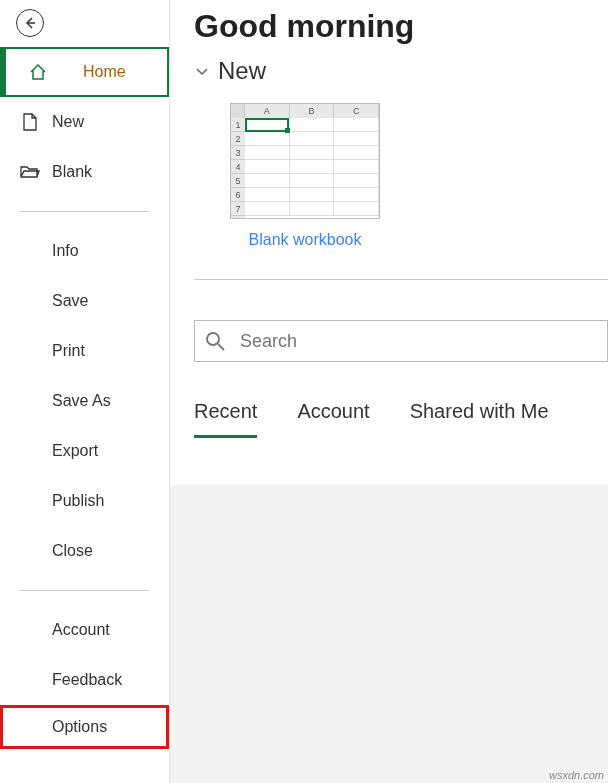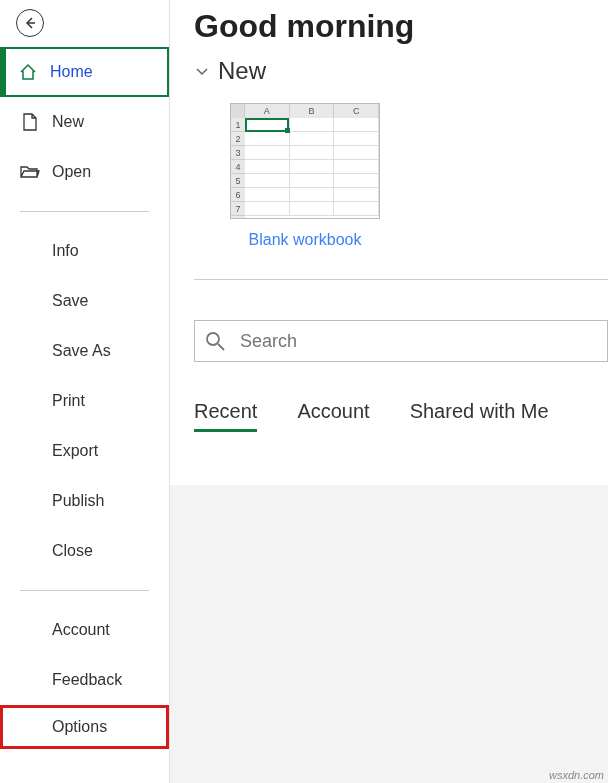--- a/index.html
+++ b/index.html
@@ -31,24 +31,25 @@
   .nav-item {
     display: flex;
     align-items: center;
     height: 50px;
     padding-left: 20px;
     font-size: 16px;
     color: #333;
     cursor: pointer;
   }
   .nav-item.selected {
-    color: #1d4ed8;
+    color: #a16207;
     border: 2px solid #0f7b3c;
     border-left-width: 6px;
-    padding-left: 12px;
+    padding-left: 22px;
+    gap: 23px;
   }
   .nav-icon {
     width: 20px; height: 20px;
     margin-right: 12px;
     display: flex; align-items: center; justify-content: center;
     flex-shrink: 0;
   }
   .nav-item.sub { padding-left: 52px; font-size: 16px; }
   .divider { border: none; border-top: 1px solid #ccc; margin: 14px 20px; }
   .highlight-red { border: 3px solid #d61a1a; padding-left: 49px !important; height: 44px; }
@@ -101,21 +102,21 @@
     height: 42px;
     padding: 0 9px;
   }
   .searchbox input {
     border: none; outline: none; flex: 1;
     font-size: 18px; color: #666;
     background: transparent;
     margin-left: 14px;
   }
   .tabs { display: flex; gap: 40px; margin-top: 38px; font-size: 20px; color: #333; }
-  .tab { cursor: pointer; padding-bottom: 6px; }
+  .tab { cursor: pointer; padding-bottom: 12px; }
   .tab.active { border-bottom: 3px solid #0f7b3c; font-weight: 400; }
   .watermark {
     position: absolute;
     right: 4px;
     bottom: 2px;
     font-size: 11px;
     color: #888;
     font-style: italic;
   }
   .shade {
@@ -155,36 +156,36 @@
             </svg>
         </span>
         <span>New</span>
       </li>
       <li class="nav-item">
         <span class="nav-icon">
           <svg width="20" height="16" viewBox="0 0 20 16">
               <path d="M1 3 H7 L9 5 H17 V13 H1 Z M1 13 L4 7 H19 L17 13" stroke="#333" stroke-width="1.3" fill="none"></path>
             </svg>
         </span>
-        <span>Open</span>
+        <span>Blank</span>
       </li>
     </ul>
     <hr class="divider">
     <ul class="nav-list">
       <li class="nav-item sub">
           <span>Info</span>
         </li>
       <li class="nav-item sub">
           <span>Save</span>
         </li>
       <li class="nav-item sub">
+          <span>Print</span>
+        </li>
+      <li class="nav-item sub">
           <span>Save As</span>
-        </li>
-      <li class="nav-item sub">
-          <span>Print</span>
         </li>
       <li class="nav-item sub">
           <span>Export</span>
         </li>
       <li class="nav-item sub">
           <span>Publish</span>
         </li>
       <li class="nav-item sub">
           <span>Close</span>
         </li>

